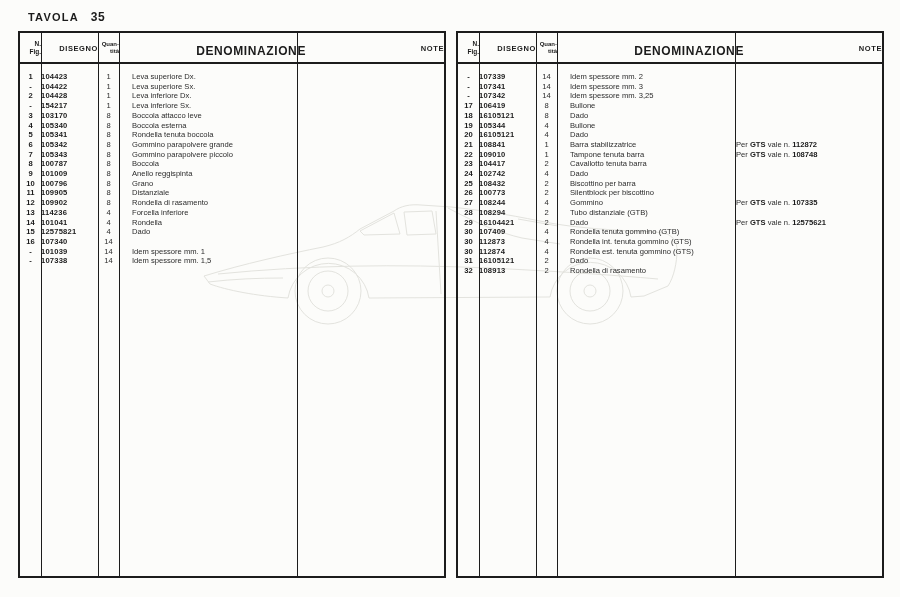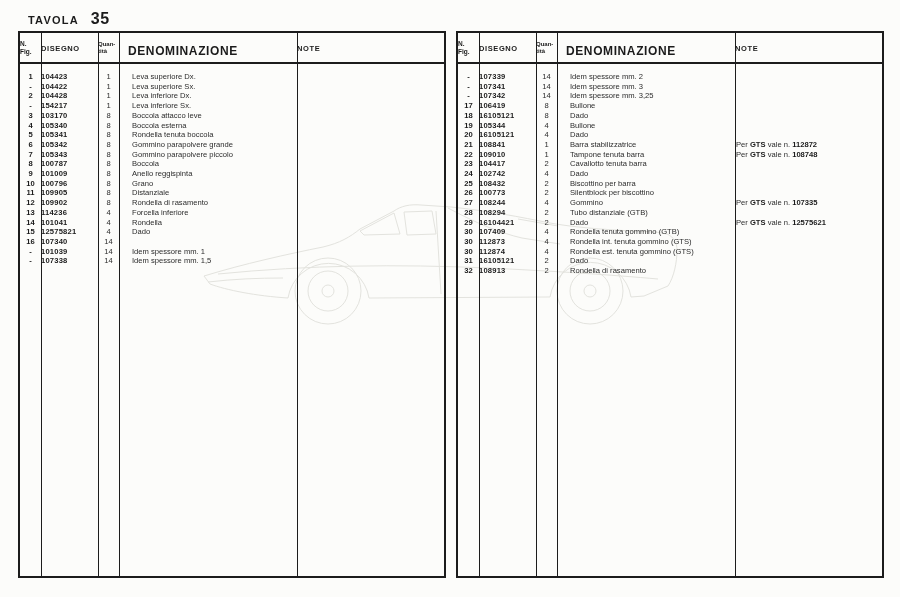--- a/index.html
+++ b/index.html
@@ -7,40 +7,40 @@
     width:900px;height:597px;position:relative;overflow:hidden;
     background:#fcfcfa;
     font-family:"Liberation Sans", sans-serif;
     color:#222;
   }
   
   .page-title{
     position:absolute;left:28px;top:10px;z-index:2;
     font-weight:bold;font-size:11px;letter-spacing:1.2px;color:#1b1b1b;
   }
-  .page-title .num{font-size:16px;margin-left:12px;letter-spacing:0.5px;margin-top:48px;}
+  .page-title .num{font-size:12px;margin-left:12px;letter-spacing:0.5px;margin-top:48px;}
 
   
   .watermark{position:absolute;left:188px;top:190px;z-index:0;}
   .watermark path,.watermark circle,.watermark line{
     fill:none;stroke:#e3e3de;stroke-width:1;
   }
 
   
   .ptable{
     position:absolute;top:31px;width:424px;height:543px;
     border:2px solid #1c1c1c;z-index:1;background:transparent;
   }
   .ptable.left{left:18px;}
   .ptable.right{left:456px;}
   .vline{position:absolute;top:0;bottom:0;width:1.4px;background:#1c1c1c;}
   .vl-1{left:21px;} .vl-2{left:78px;} .vl-3{left:99px;} .vl-4{left:277px;}
   .hline{position:absolute;left:0;right:0;top:29px;height:1.6px;background:#1c1c1c;}
 
-  .hcell{position:absolute;font-weight:bold;color:#1b1b1b;text-align:left;}
+  .hcell{position:absolute;font-weight:bold;color:#1b1b1b;text-align:right;}
   .hc-fig{left:0;width:21px;top:7px;font-size:6.5px;line-height:8px;}
   .hc-dis{left:21px;width:57px;top:11px;font-size:7.5px;letter-spacing:0.6px;}
   .hc-qty{left:78px;width:21px;top:8px;font-size:6px;line-height:7px;}
   .hc-den{left:108px;width:178px;top:11px;font-size:12px;letter-spacing:0.6px;}
   .hc-note{left:277px;width:147px;top:11px;font-size:7.5px;letter-spacing:0.6px;}
 
   .tbody{position:absolute;left:0;right:0;top:31px;padding-top:8px;}
   .row{display:flex;align-items:flex-start;}
   .c{font-size:7.6px;line-height:9.7px;box-sizing:border-box;flex:none;}
   .c-fig{width:21px;text-align:center;font-weight:bold;color:#1b1b1b;}

